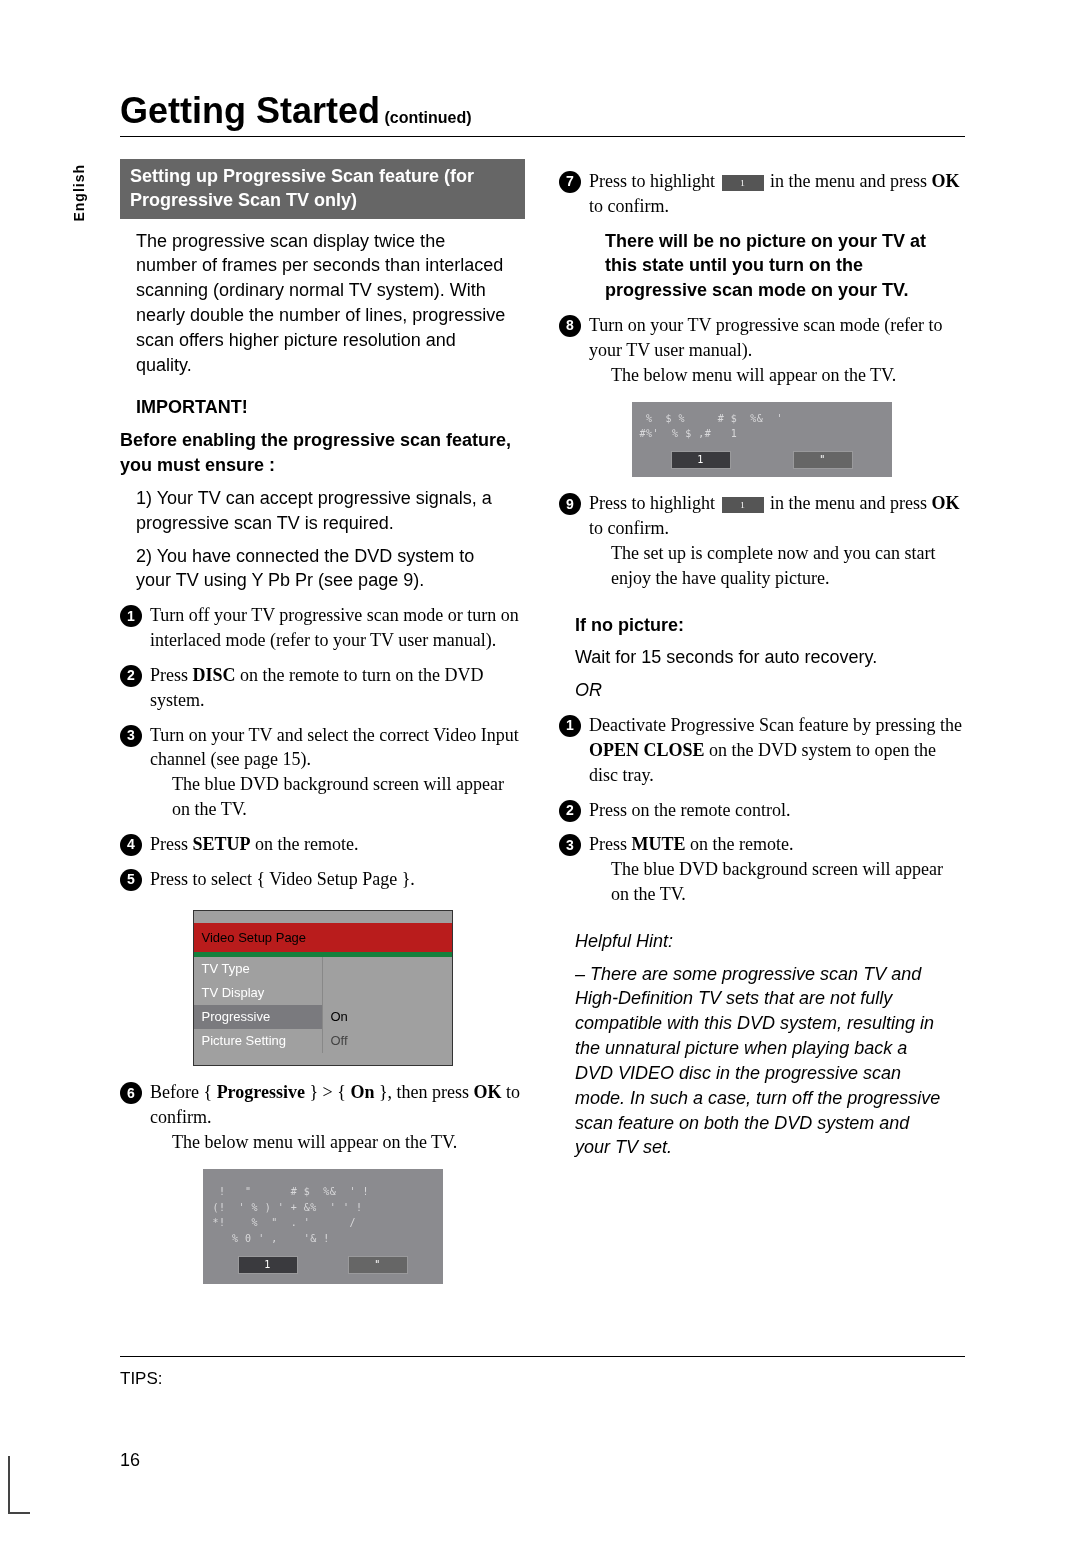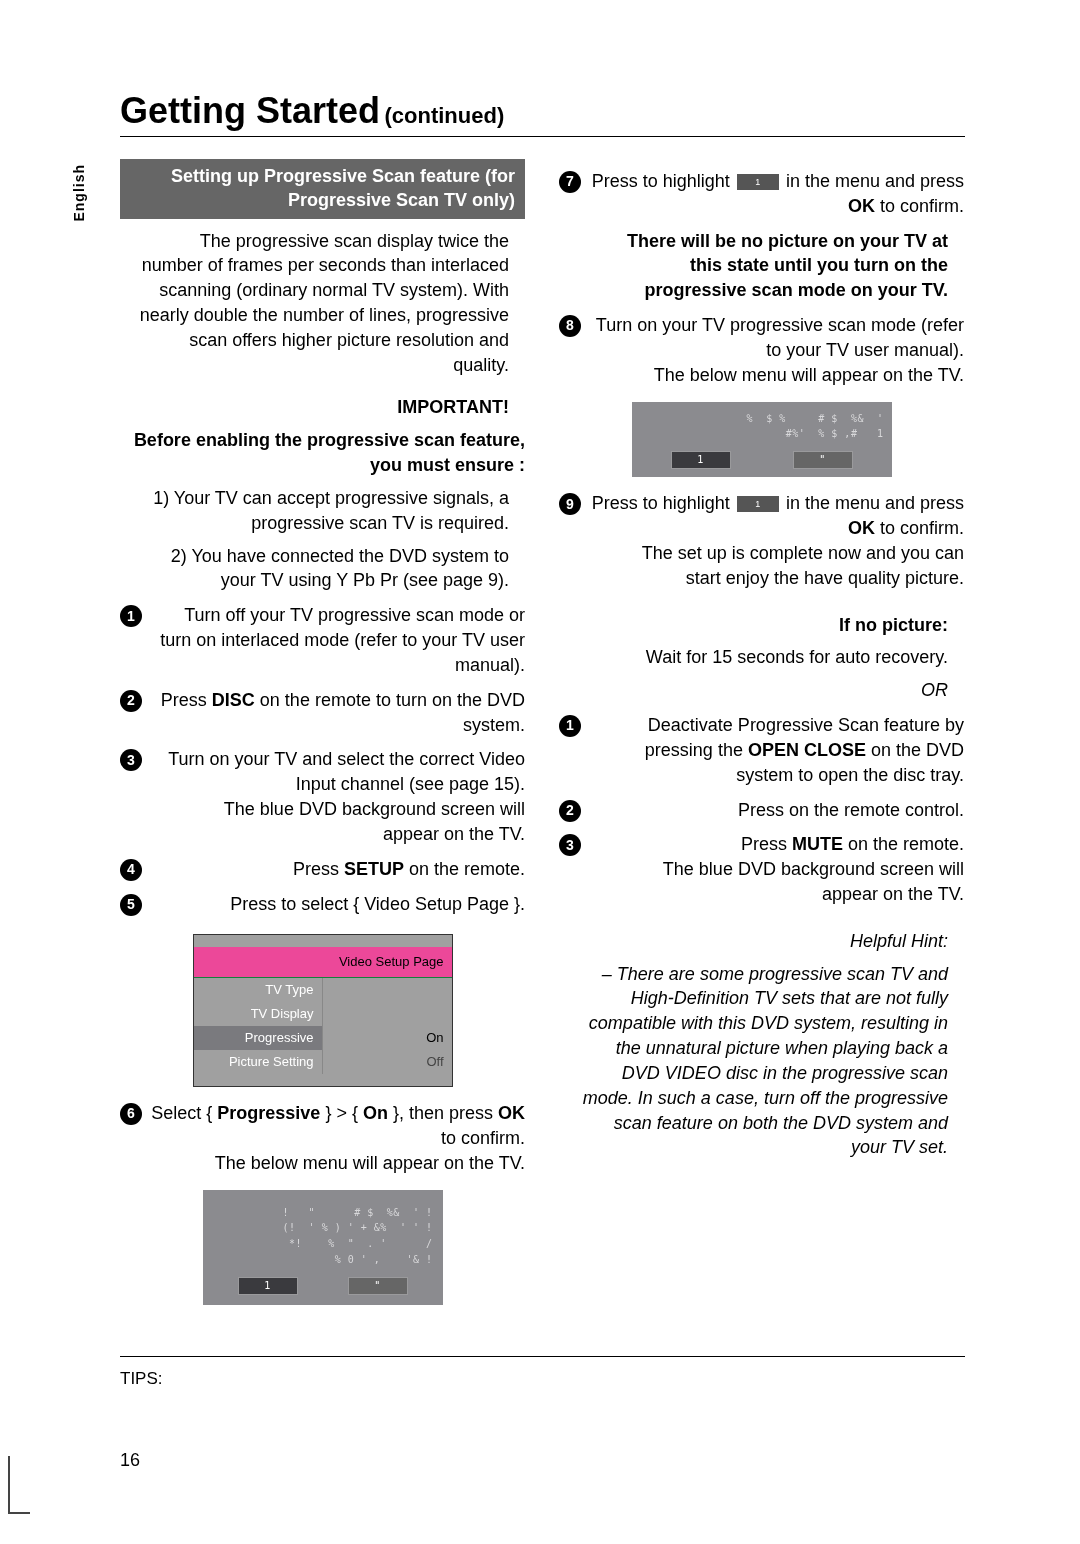--- a/index.html
+++ b/index.html
@@ -1,33 +1,33 @@
 <!DOCTYPE html>
 <html><head>
 <meta charset="utf-8">
 <style>
   * { margin:0; padding:0; box-sizing:border-box; }
   body { background:#fff; font-family:"Gill Sans","Gill Sans MT","Trebuchet MS","Segoe UI",Arial,sans-serif; color:#000; width:1080px; height:1544px; position:relative; }
   .page { position:absolute; left:120px; top:90px; width:845px; }
   .title-line { border-bottom:1.5px solid #000; padding-bottom:4px; margin-bottom:22px; }
   .title { font-size:36px; font-weight:700; display:inline; }
-  .title-sub { font-size:22px; font-weight:700; }
+  .title-sub { font-size:16px; font-weight:700; }
   .lang-tab { position:absolute; left:-49px; top:74px; font-size:14px; font-weight:700; writing-mode:vertical-rl; text-orientation:mixed; transform:rotate(180deg); letter-spacing:1px; }
   .cols { display:flex; gap:34px; }
-  .col { width:405px; font-size:18px; line-height:1.38;text-align:right; }
+  .col { width:405px; font-size:18px; line-height:1.38; }
   .band { background:#666; color:#fff; font-weight:700; padding:6px 10px; font-size:18px; line-height:1.32; margin-bottom:10px; }
   .p { margin:8px 16px; }
   .bold { font-weight:700; }
   .ital { font-style:italic; }
   .step { display:flex; gap:8px; margin:10px 0; }
   .num { min-width:22px; height:22px; border-radius:50%; background:#000; color:#fff; font-size:14px; font-weight:700; display:flex; align-items:center; justify-content:center; margin-top:2px; }
-  .step .txt { flex:1; }
+  .step .txt { flex:1;font-family:Liberation Serif, serif; }
   .indent-arrow { position:relative; padding-left:22px; }
   .vsp { margin:18px auto 14px auto; background:#a0a0a0; width:260px; border:1px solid #333; font-size:13px; }
-  .vsp-head { background:#ec4899; color:#000; padding:6px 8px; border-bottom:1px solid #15803d; }
+  .vsp-head { background:#b91c1c; color:#000; padding:6px 8px; border-bottom:5px solid #15803d; }
   .vsp-row { display:flex; }
   .vsp-l { width:128px; padding:3px 8px; color:#fff; }
   .vsp-r { flex:1; padding:3px 8px; color:#444; border-left:1px solid #888; }
   .vsp-row.sel .vsp-l { background:#7a7a7e; }
   .vsp-row.sel .vsp-r { color:#000; }
   .dlg { margin:14px auto; background:#8b8b8f; width:240px; padding:14px 10px 10px 10px; color:#d8d8da; font-size:10px; font-family:monospace; letter-spacing:0.5px; }
   .dlg.small { width:260px; padding:8px; }
   .dlg-line { margin:2px 0; white-space:pre; }
   .dlg-btns { display:flex; justify-content:space-around; margin-top:10px; }
   .dlg-btn { width:60px; height:18px; background:#666; border:1px solid #9a9a9c; display:flex; align-items:center; justify-content:center; color:#fff; font-size:10px; }
@@ -108,21 +108,21 @@
         <div class="vsp-row">
             <div class="vsp-l">Picture Setting</div>
             <div class="vsp-r">Off</div>
           </div>
         <div style="height:12px"></div>
       </div>
 
       <div class="step">
         <div class="num">6</div>
         <div class="txt">
-          <span>Select { </span><span class="bold">Progressive</span><span> } &gt; { </span><span class="bold">On</span><span> }, then press </span><span class="bold">OK</span><span> to confirm.</span>
+          <span>Before { </span><span class="bold">Progressive</span><span> } &gt; { </span><span class="bold">On</span><span> }, then press </span><span class="bold">OK</span><span> to confirm.</span>
           <div class="indent-arrow">The below menu will appear on the TV.</div>
         </div>
       </div>
 
       <div class="dlg">
         <div class="dlg-line"> !   "      # $  %&amp;  ' !</div>
         <div class="dlg-line">(!  ' % ) ' + &amp;%  ' ' !</div>
         <div class="dlg-line">*!    %  "  . '      /</div>
         <div class="dlg-line">   % 0 ' ,    '&amp; !</div>
         <div class="dlg-btns">

